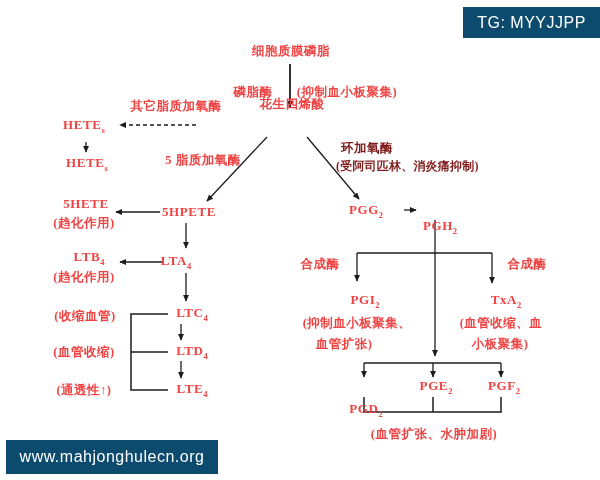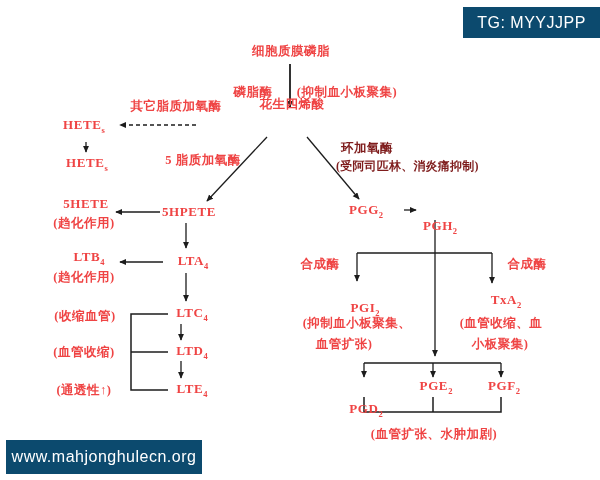--- a/index.html
+++ b/index.html
@@ -68,41 +68,41 @@
 
   <div class="t zh" style="left:176px; top:106px;">其它脂质加氧酶</div>
   <div class="t cp" style="left:84px;  top:126px;"><span>HETE</span><sub>s</sub></div>
   <div class="t cp" style="left:87px;  top:164px;"><span>HETE</span><sub>s</sub></div>
   <div class="t zh" style="left:203px; top:160px;">5 脂质加氧酶</div>
   <div class="t cp" style="left:86px;  top:204px;">5HETE</div>
   <div class="t zh" style="left:84px;  top:223px;">(趋化作用)</div>
   <div class="t cp" style="left:189px; top:212px;">5HPETE</div>
   <div class="t cp" style="left:89px;  top:258px;"><span>LTB</span><sub>4</sub></div>
   <div class="t zh" style="left:84px;  top:277px;">(趋化作用)</div>
-  <div class="t cp" style="left:193px; top:262px;"><span>LTA</span><sub>4</sub></div>
+  <div class="t cp" style="left:176px; top:262px;"><span>LTA</span><sub>4</sub></div>
   <div class="t zh" style="left:85px;  top:316px;">(收缩血管)</div>
   <div class="t cp" style="left:192px; top:314px;"><span>LTC</span><sub>4</sub></div>
   <div class="t zh" style="left:84px;  top:352px;">(血管收缩)</div>
   <div class="t cp" style="left:192px; top:352px;"><span>LTD</span><sub>4</sub></div>
   <div class="t zh" style="left:84px;  top:390px;">(通透性↑)</div>
   <div class="t cp" style="left:192px; top:390px;"><span>LTE</span><sub>4</sub></div>
 
   <div class="tl zh" style="left:341px; top:148px;">环加氧酶</div>
   <div class="tl zs" style="left:336px; top:166px;">(受阿司匹林、消炎痛抑制)</div>
   <div class="t cp" style="left:366px; top:211px;"><span>PGG</span><sub>2</sub></div>
   <div class="t cp" style="left:440px; top:227px;"><span>PGH</span><sub>2</sub></div>
   <div class="t zh" style="left:320px; top:264px;">合成酶</div>
   <div class="t zh" style="left:527px; top:264px;">合成酶</div>
-  <div class="t cp" style="left:365px; top:301px;margin-top:8px;"><span>PGI</span><sub>2</sub></div>
+  <div class="t cp" style="left:365px; top:301px;"><span>PGI</span><sub>2</sub></div>
   <div class="t zh" style="left:357px; top:323px;">(抑制血小板聚集、</div>
   <div class="t zh" style="left:344px; top:344px;text-align:right;">血管扩张)</div>
   <div class="t cp" style="left:506px; top:301px;"><span>TxA</span><sub>2</sub></div>
   <div class="t zh" style="left:501px; top:323px;">(血管收缩、血</div>
   <div class="t zh" style="left:500px; top:344px;">小板聚集)</div>
   <div class="t cp" style="left:366px; top:410px;"><span>PGD</span><sub>2</sub></div>
   <div class="t cp" style="left:436px; top:387px;"><span>PGE</span><sub>2</sub></div>
   <div class="t cp" style="left:504px; top:387px;"><span>PGF</span><sub>2</sub></div>
   <div class="t zh" style="left:434px; top:434px;text-align:center;">(血管扩张、水肿加剧)</div>
 
   <div class="badge" style="left:463px; top:7px; width:137px; height:31px;">TG: MYYJJPP</div>
-  <div class="badge" style="left:6px; top:440px; width:196px; height:34px;">www.mahjonghulecn.org</div>
+  <div class="badge" style="left:6px; top:440px; width:212px; height:34px;">www.mahjonghulecn.org</div>
 
 </div>
 
 </body></html>

